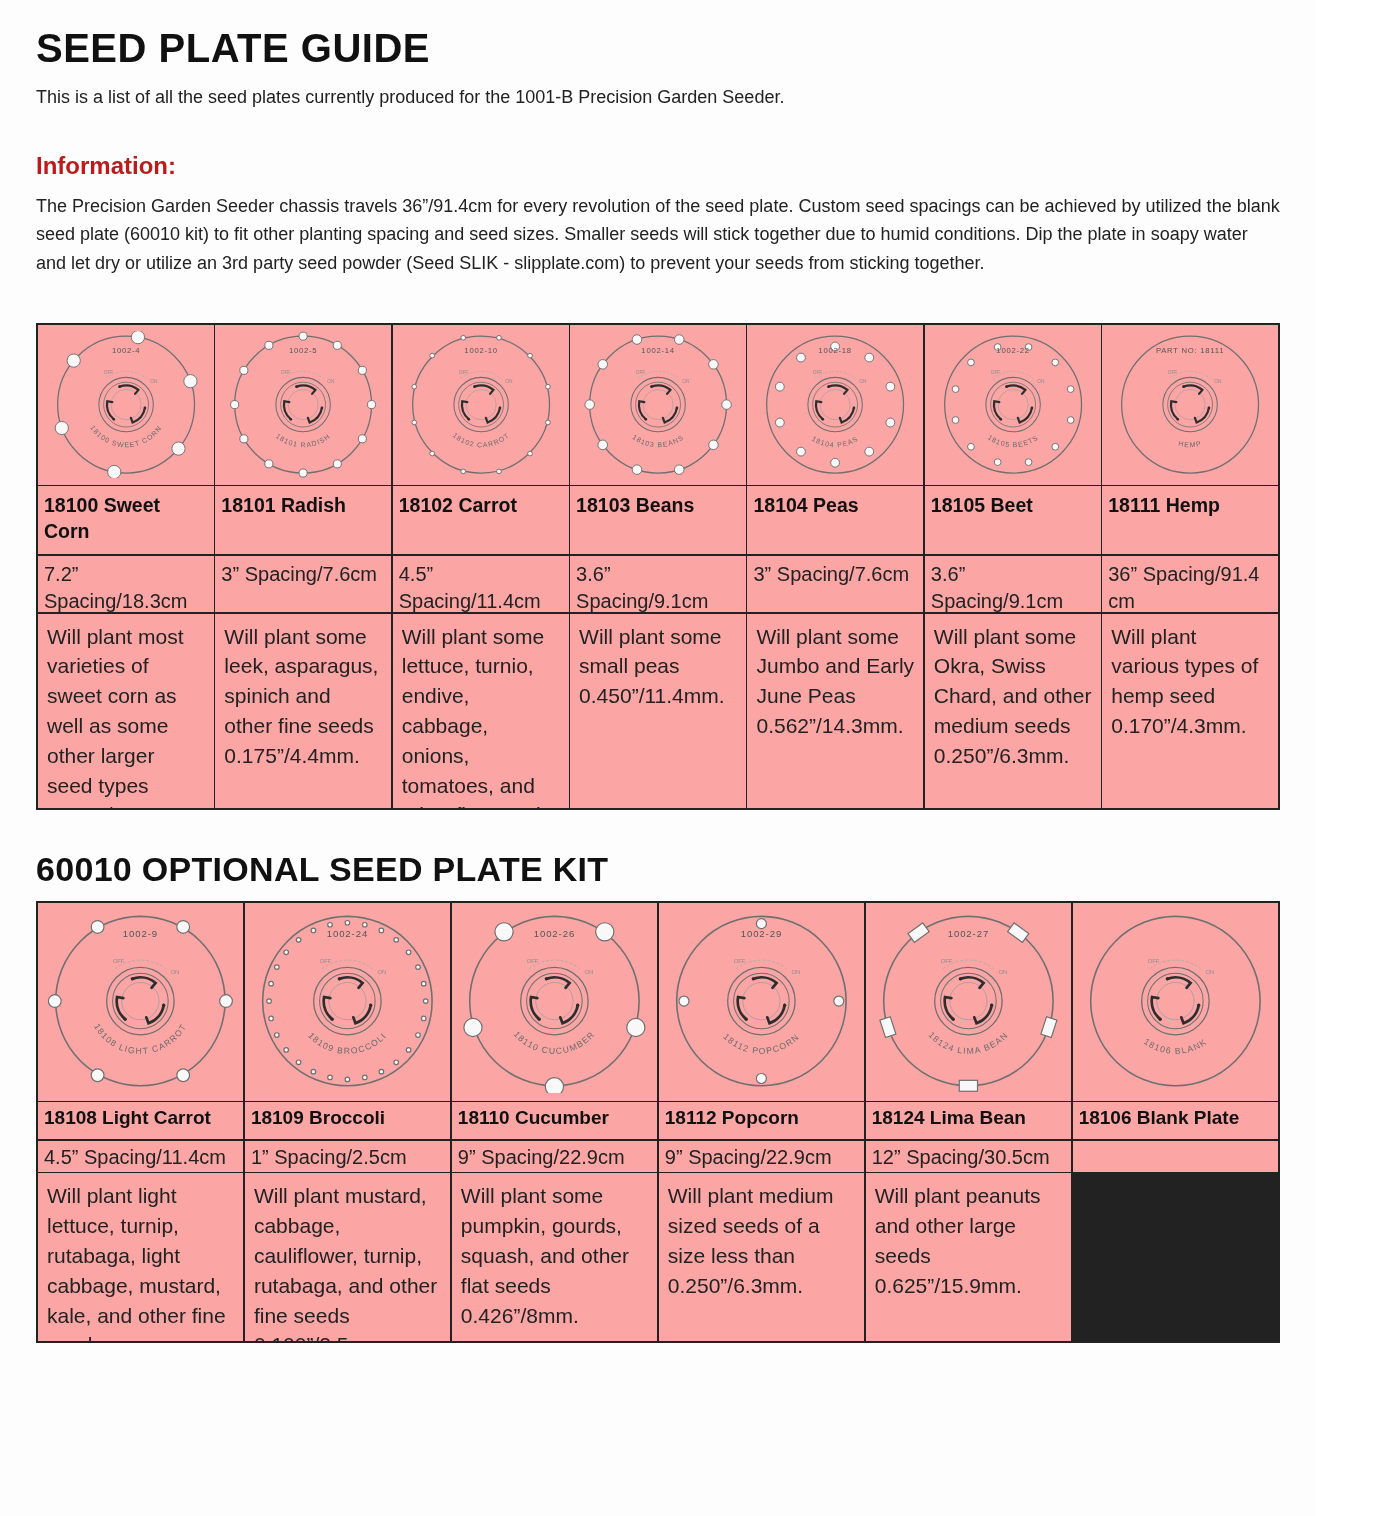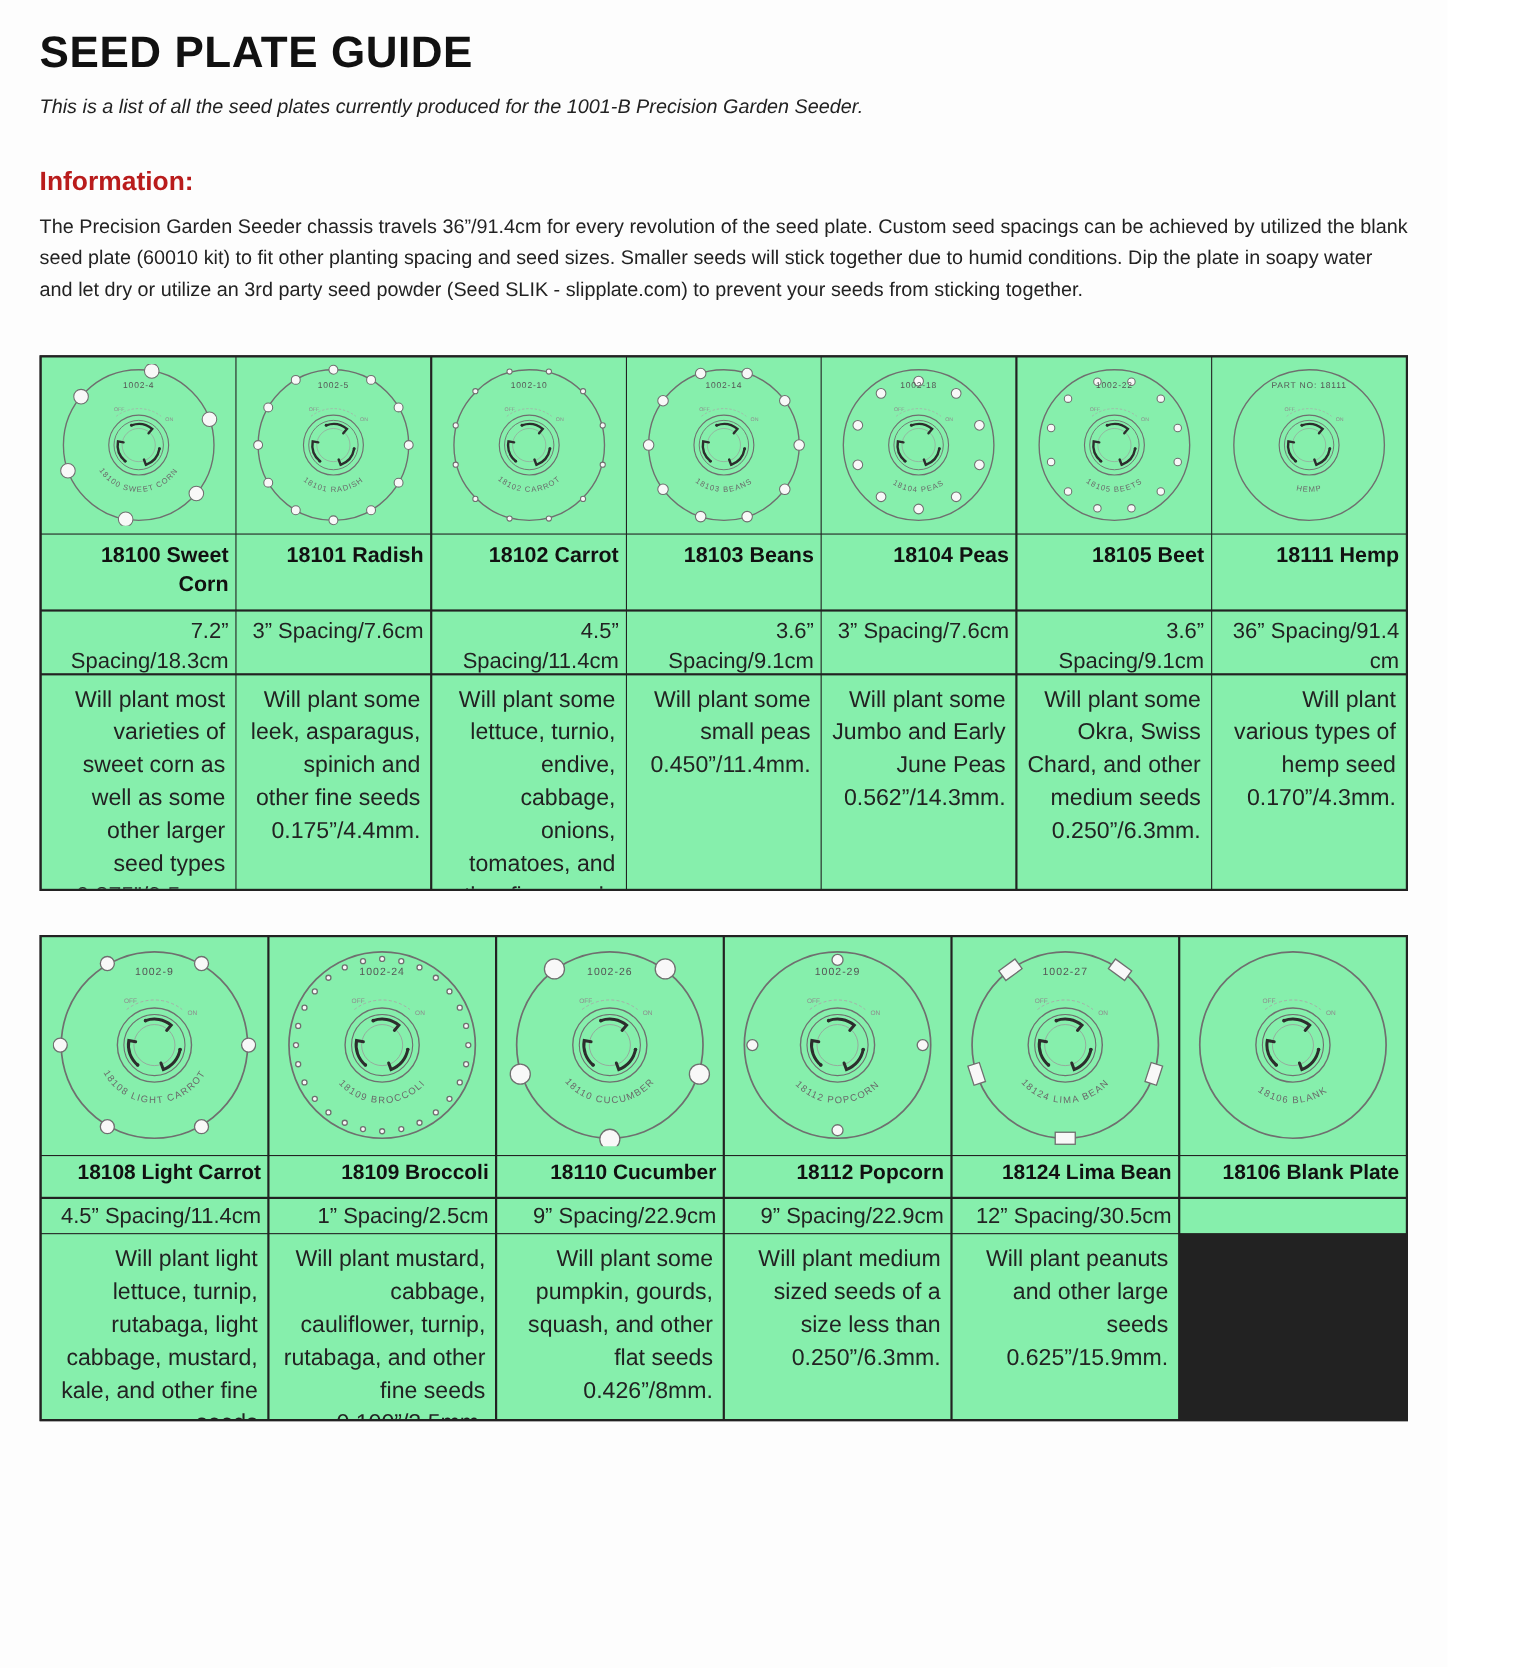--- a/index.html
+++ b/index.html
@@ -3,31 +3,31 @@
 <meta charset="utf-8">
 <style>
   html,body{margin:0;padding:0;background:#ffffff;}
   .page{
     width:1316px;min-height:1516px;box-sizing:border-box;
     background:#fdfdfd;color:#1f1f1f;
     font-family:"Liberation Sans", sans-serif;
     padding:26px 36px 30px 36px;
   }
   .doc-title{font-size:40px;font-weight:bold;letter-spacing:0.5px;color:#111;margin:0 0 16px 0;}
-  .intro{font-size:18px;margin:0 0 44px 0;color:#222;font-style:italic;}
+  .intro{font-size:18px;margin:0 0 44px 0;color:#222;}
   .info-heading{font-size:24px;font-weight:bold;color:#b91c1c;margin:0 0 12px 0;}
   .info-body{font-size:18px;line-height:1.57;margin:0 0 46px 0;max-width:1310px;color:#222;}
   .kit-heading{font-size:34px;font-weight:bold;color:#111;margin:0 0 12px 0;letter-spacing:0.3px;}
   .kit-table{
     display:grid;border:2.5px solid #222;background:#222;
     grid-gap:1.6px;margin-bottom:40px;
   }
   .kit-table.cols7{grid-template-columns:repeat(7,1fr);grid-template-rows:160px 68px 56px 194px;}
   .kit-table.cols6{grid-template-columns:repeat(6,1fr);grid-template-rows:198px 37px 31px 168px;}
-  .cell{background:#86efac;overflow:hidden;box-sizing:border-box;text-align:right;}
+  .cell{background:#fca5a5;overflow:hidden;box-sizing:border-box;text-align:left;}
   .plate-cell{display:flex;align-items:center;justify-content:center;}
   .plate-cell svg{width:90%;height:92%;}
   .name-cell{font-size:19.5px;font-weight:bold;color:#111;padding:7px 6px 0 6px;line-height:1.3;}
   .cols6 .name-cell{font-size:19px;padding-top:4px;}
   .spacing-cell{font-size:20px;padding:5px 6px 0 6px;line-height:1.35;color:#222;}
   .cols6 .spacing-cell{padding-top:3px;}
   .desc-cell{font-size:21px;line-height:1.42;padding:8px 9px;color:#222;}
 </style>
 </head>
 <body>
@@ -273,20 +273,21 @@
       <div class="cell spacing-cell">36” Spacing/91.4 cm</div>
       <div class="cell desc-cell">Will plant most varieties of sweet corn as well as some other larger seed types 0.375”/9.5mm.</div>
       <div class="cell desc-cell">Will plant some leek, asparagus, spinich and other fine seeds 0.175”/4.4mm.</div>
       <div class="cell desc-cell">Will plant some lettuce, turnio, endive, cabbage, onions, tomatoes, and other fine seeds 0.125”/3.2mm.</div>
       <div class="cell desc-cell">Will plant some small peas 0.450”/11.4mm.</div>
       <div class="cell desc-cell">Will plant some Jumbo and Early June Peas 0.562”/14.3mm.</div>
       <div class="cell desc-cell">Will plant some Okra, Swiss Chard, and other medium seeds 0.250”/6.3mm.</div>
       <div class="cell desc-cell">Will plant various types of hemp seed 0.170”/4.3mm.</div>
     </div>
 
+  <h2 class="kit-heading">60010 OPTIONAL SEED PLATE KIT</h2>
   <div class="kit-table cols6">
       <div class="cell plate-cell">
         <svg viewBox="-100 -100 200 200" font-family="inherit">
           <circle r="93" fill="none" stroke="#6f6f6f" stroke-width="1.7"></circle>
           <circle cx="47.0" cy="-81.4" r="7" fill="#f8f8f8" stroke="#6f6f6f" stroke-width="1.3"></circle>
           <circle cx="94.0" cy="-0.0" r="7" fill="#f8f8f8" stroke="#6f6f6f" stroke-width="1.3"></circle>
           <circle cx="47.0" cy="81.4" r="7" fill="#f8f8f8" stroke="#6f6f6f" stroke-width="1.3"></circle>
           <circle cx="-47.0" cy="81.4" r="7" fill="#f8f8f8" stroke="#6f6f6f" stroke-width="1.3"></circle>
           <circle cx="-94.0" cy="0.0" r="7" fill="#f8f8f8" stroke="#6f6f6f" stroke-width="1.3"></circle>
           <circle cx="-47.0" cy="-81.4" r="7" fill="#f8f8f8" stroke="#6f6f6f" stroke-width="1.3"></circle>

